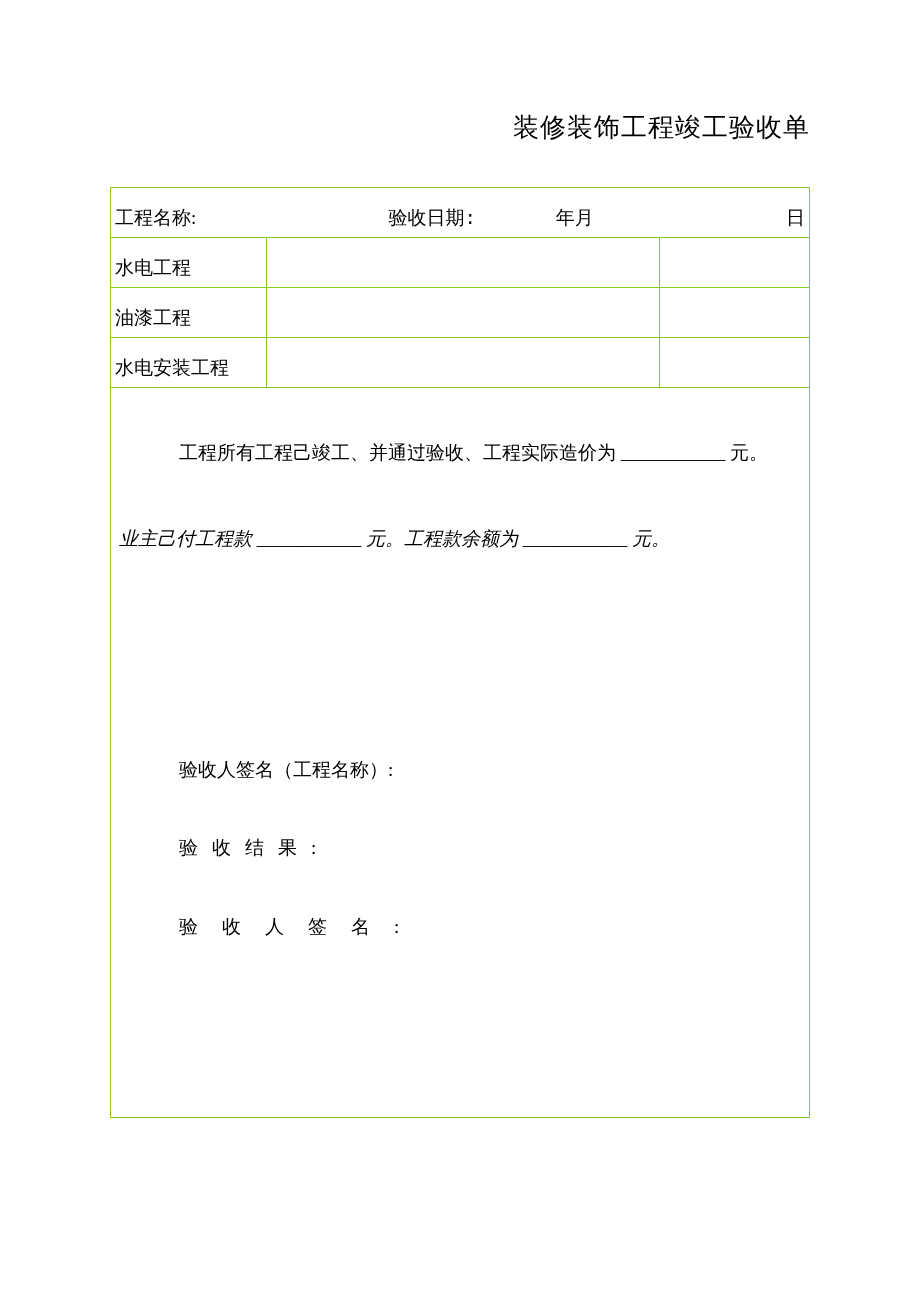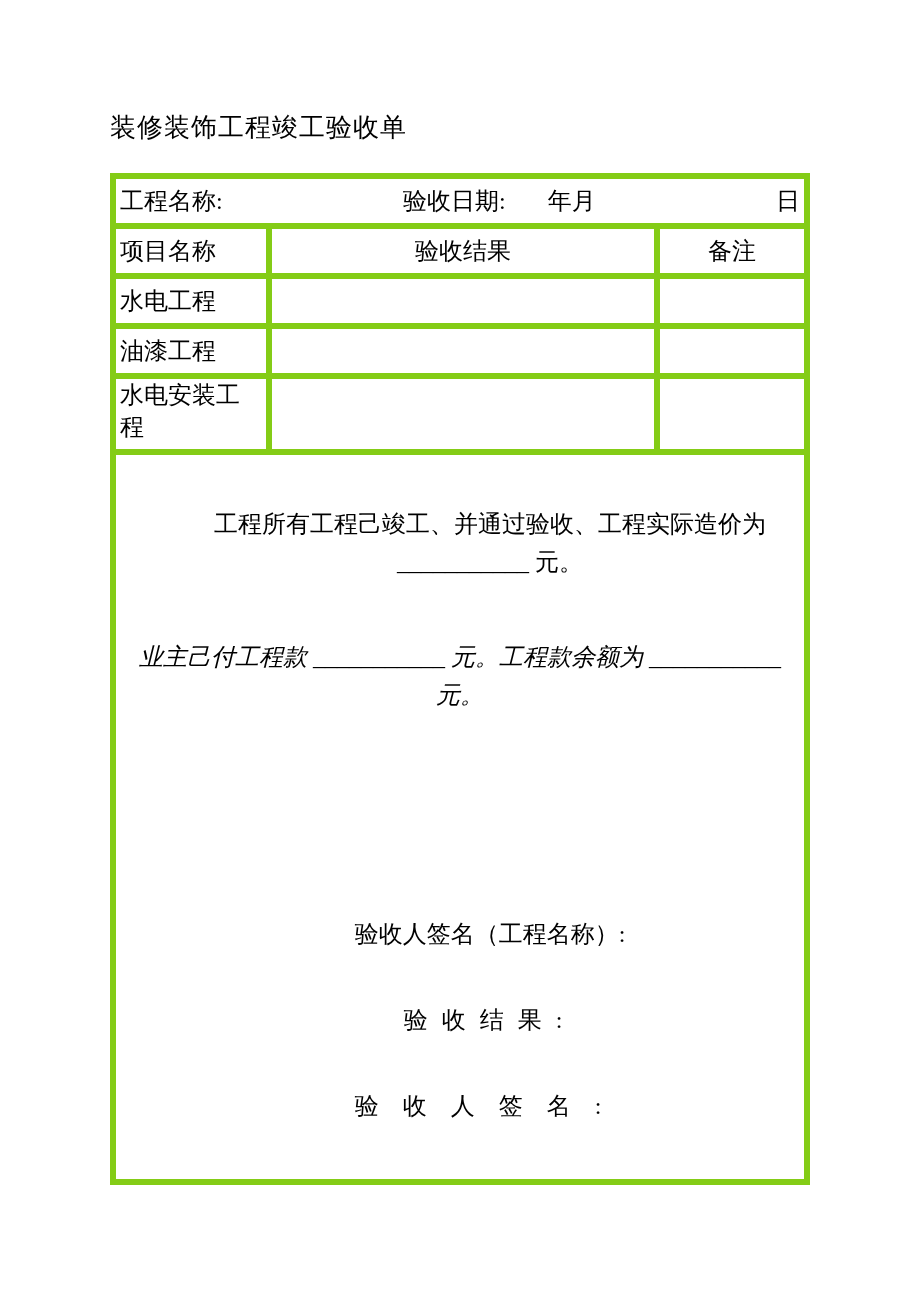--- a/index.html
+++ b/index.html
@@ -6,56 +6,55 @@
     body {
       width: 920px;
       height: 1301px;
       background: #fff;
       font-family: "SimSun", "宋体", serif;
       color: #000;
       padding: 110px 110px 0 110px;
       font-size: 19px;
     }
     .title {
-      text-align: left;
+      text-align: right;
       font-size: 26px;
       font-weight: normal;
-      margin-bottom: 28px;
+      margin-bottom: 42px;
       letter-spacing: 1px;
     }
     table {
       width: 100%;
       border-collapse: collapse;
       table-layout: fixed;
     }
     td {
-      border: 6px solid #84cc16;
+      border: 1px solid #84cc16;
       vertical-align: bottom;
       padding: 0 4px 6px 4px;
       height: 50px;
-      font-size: 24px;
+      font-size: 19px;
     }
     .col-a { width: 156px; }
     .col-b { }
     .col-c { width: 150px; }
     .center { text-align: center; }
     .hdr-row td { vertical-align: bottom; }
     .row-top { display:flex; justify-content: space-between; align-items:flex-end; }
     .row-top .left { white-space: nowrap; }
-    .row-top .mid { white-space: nowrap; }
+    .row-top .mid { white-space: nowrap; font-family: Liberation Mono, monospace; }
     .row-top .right { white-space: nowrap; }
     .big-cell {
       vertical-align: top;
       padding: 0;
       height: 730px;
     }
     .big-inner {
       padding: 50px 8px 0 8px;
       line-height: 1.6;
-      text-align: center;
     }
     .indent1 { padding-left: 60px; }
     .para2 { margin-top: 56px; font-style: italic; }
     .sign-block { margin-top: 200px; padding-left: 60px; }
     .sign-line { margin-bottom: 48px; }
     .spaced { letter-spacing: 14px; }
     .spaced-wide { letter-spacing: 24px; }
   </style>
 </head>
 <body>
@@ -74,25 +73,20 @@
       <div class="row-top">
         <span class="left">工程名称:</span>
         <span class="mid">
           <span>验收日期:</span>
           &nbsp;&nbsp;&nbsp;&nbsp;&nbsp;
           <span>年月</span>
         </span>
         <span class="right">日</span>
       </div>
     </td>
-  </tr>
-  <tr>
-    <td>项目名称</td>
-    <td class="center">验收结果</td>
-    <td class="center">备注</td>
   </tr>
   <tr>
     <td>水电工程</td>
     <td></td>
     <td></td>
   </tr>
   <tr>
     <td>油漆工程</td>
     <td></td>
     <td></td>

